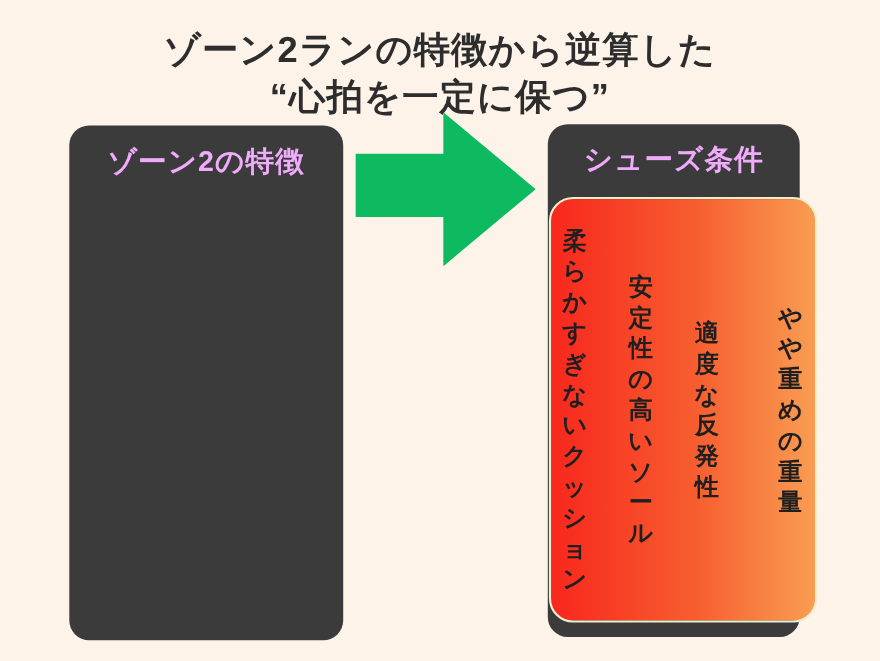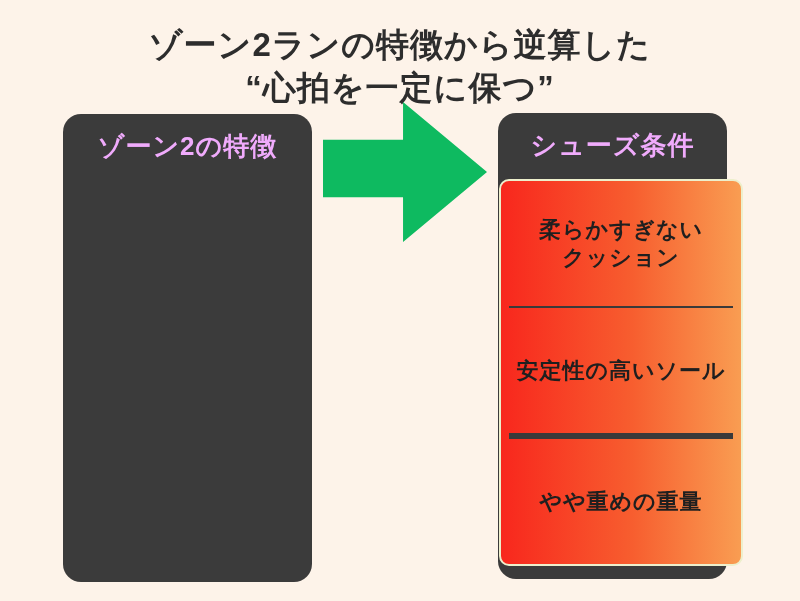--- a/index.html
+++ b/index.html
@@ -43,23 +43,22 @@
     align-items: center;
     justify-content: center;
     color: #f0abfc;
     font-size: 26px;
     font-weight: 800;
     letter-spacing: 1px;
   }
   .panel {
     position: absolute;
     box-sizing: border-box;
-    border-radius: 10px;
+    border-radius: 22px;
     display: flex;
-    flex-direction: column;
   }
   .panel-left {
     left: 0; top: 64px;
     width: 241px; height: 390px;
     border: 2px solid #EFCD72;
     background: linear-gradient(100deg, #A0A0A0 0%, #C9C9C9 45%, #FDFDFD 100%);
   }
   .panel-right {
     left: 1px; top: 66px;
     width: 244px; height: 387px;
@@ -116,20 +115,23 @@
     <div class="panel panel-right">
       <div class="panel-row">
         <span class="item-text">柔らかすぎない
 クッション</span>
       </div>
       <div class="divider divider-right"></div>
       <div class="panel-row">
         <span class="item-text">安定性の高いソール</span>
       </div>
       <div class="divider divider-right"></div>
+      <div class="panel-row">
+        <span class="item-text">適度な反発性</span>
+      </div>
       <div class="divider divider-right"></div>
       <div class="divider divider-right"></div>
       <div class="panel-row">
         <span class="item-text">やや重めの重量</span>
       </div>
     </div>
   </div>
 
 </div>
 

